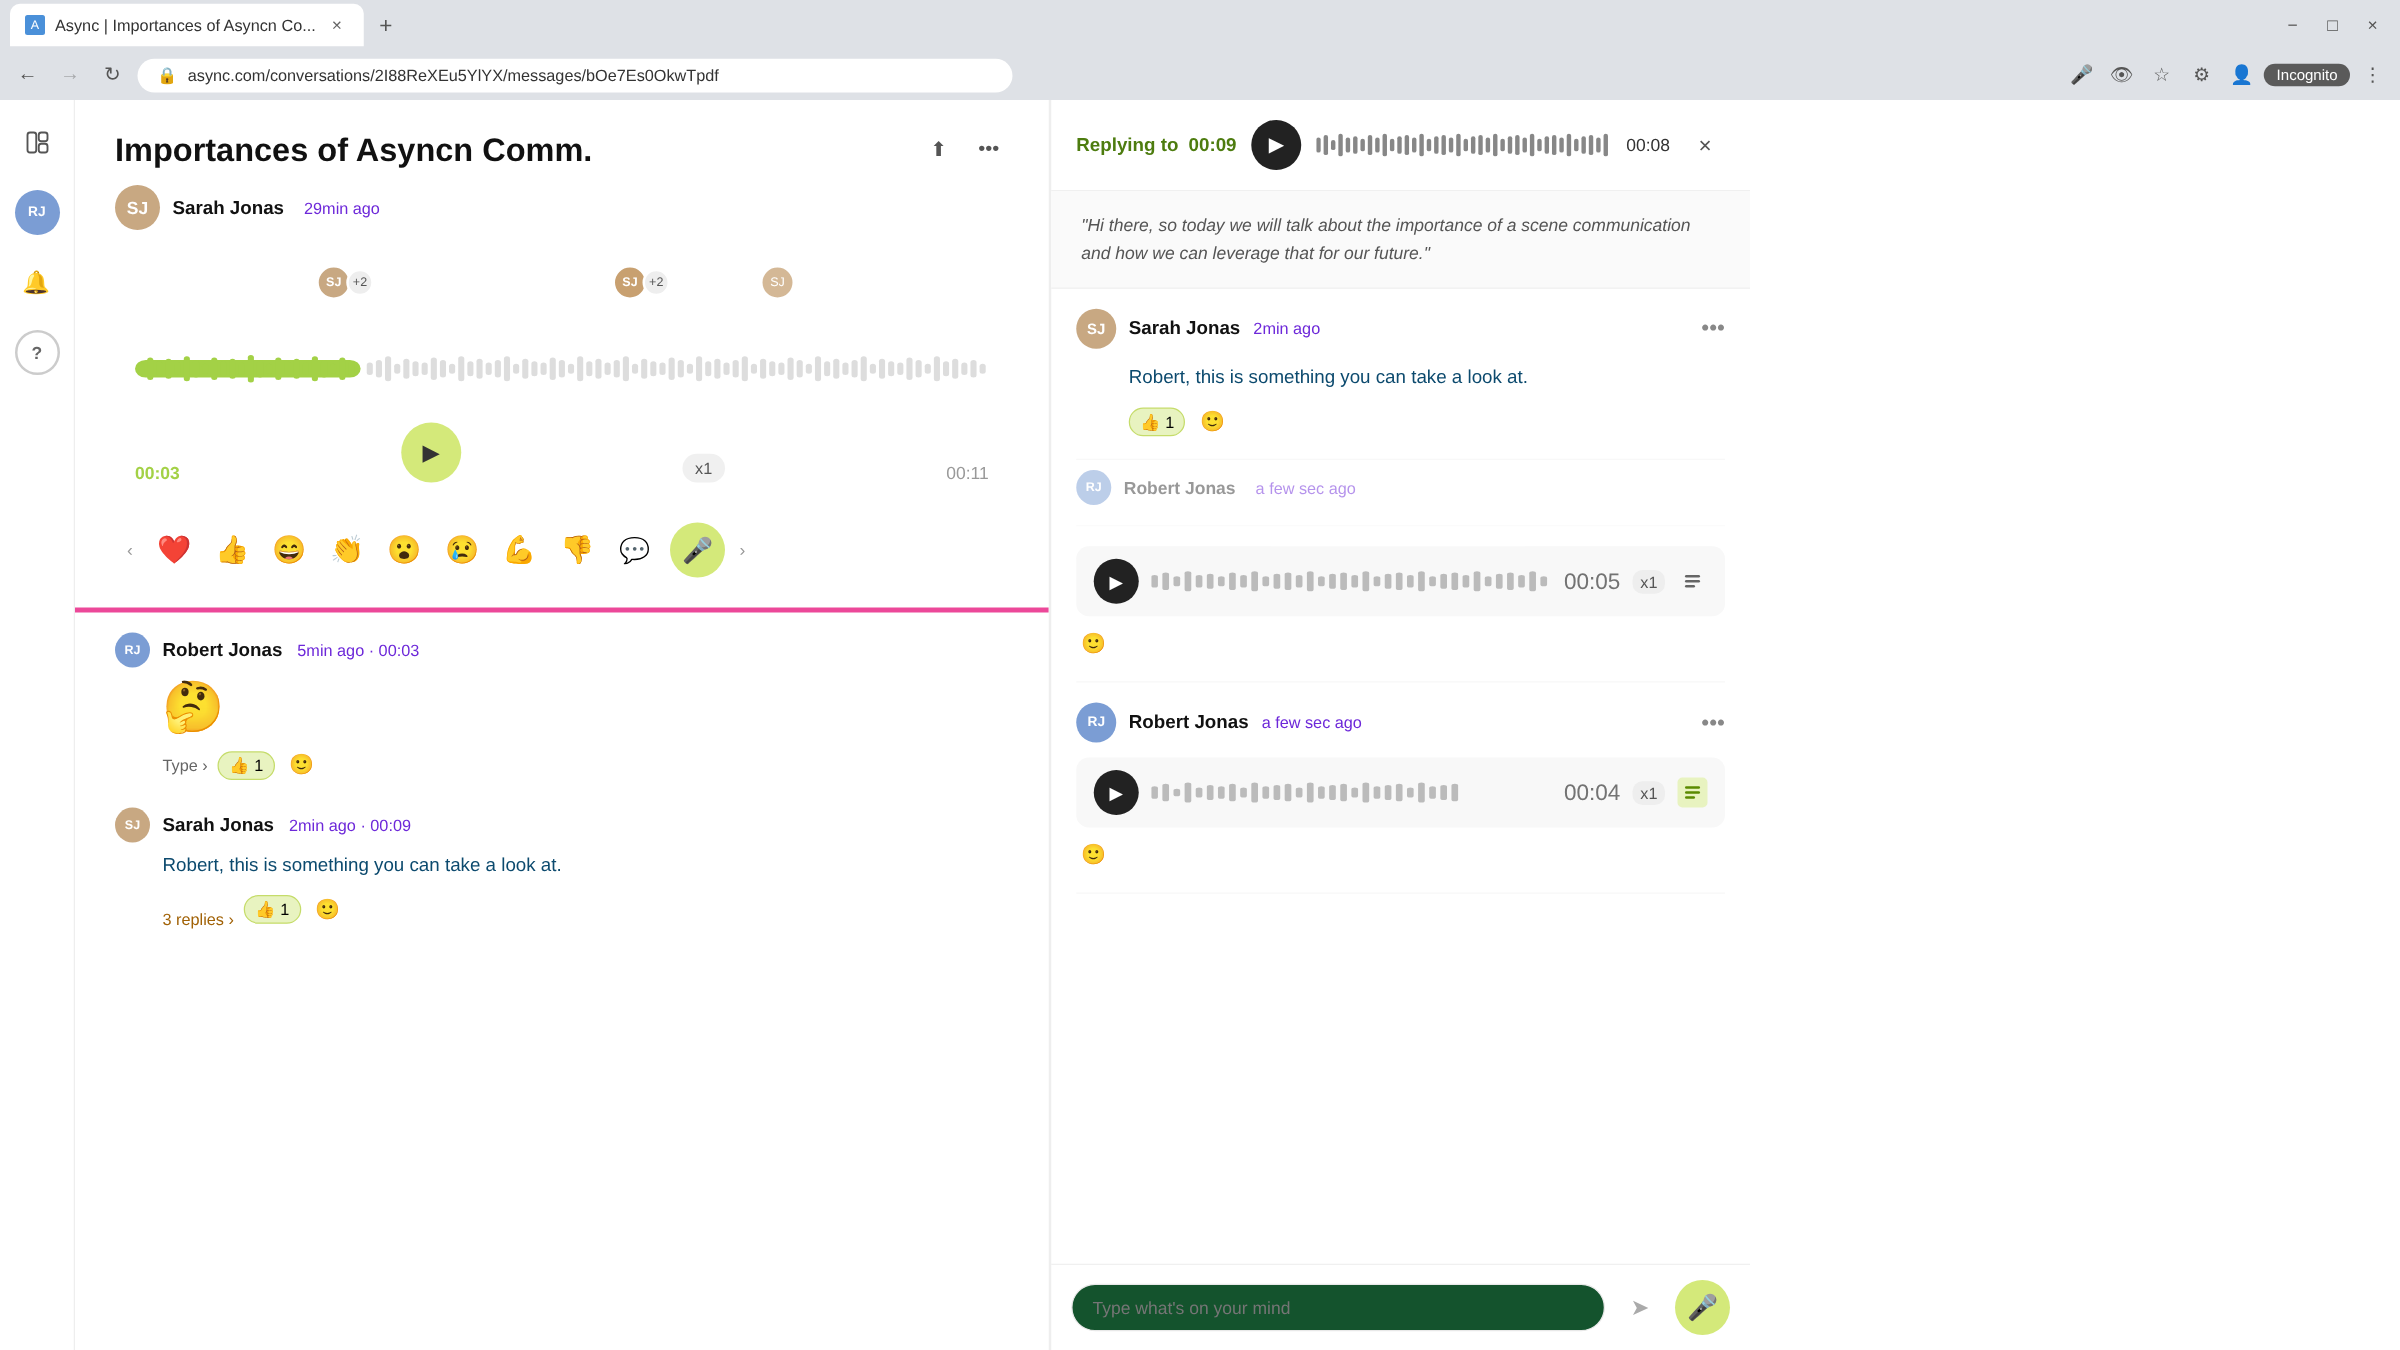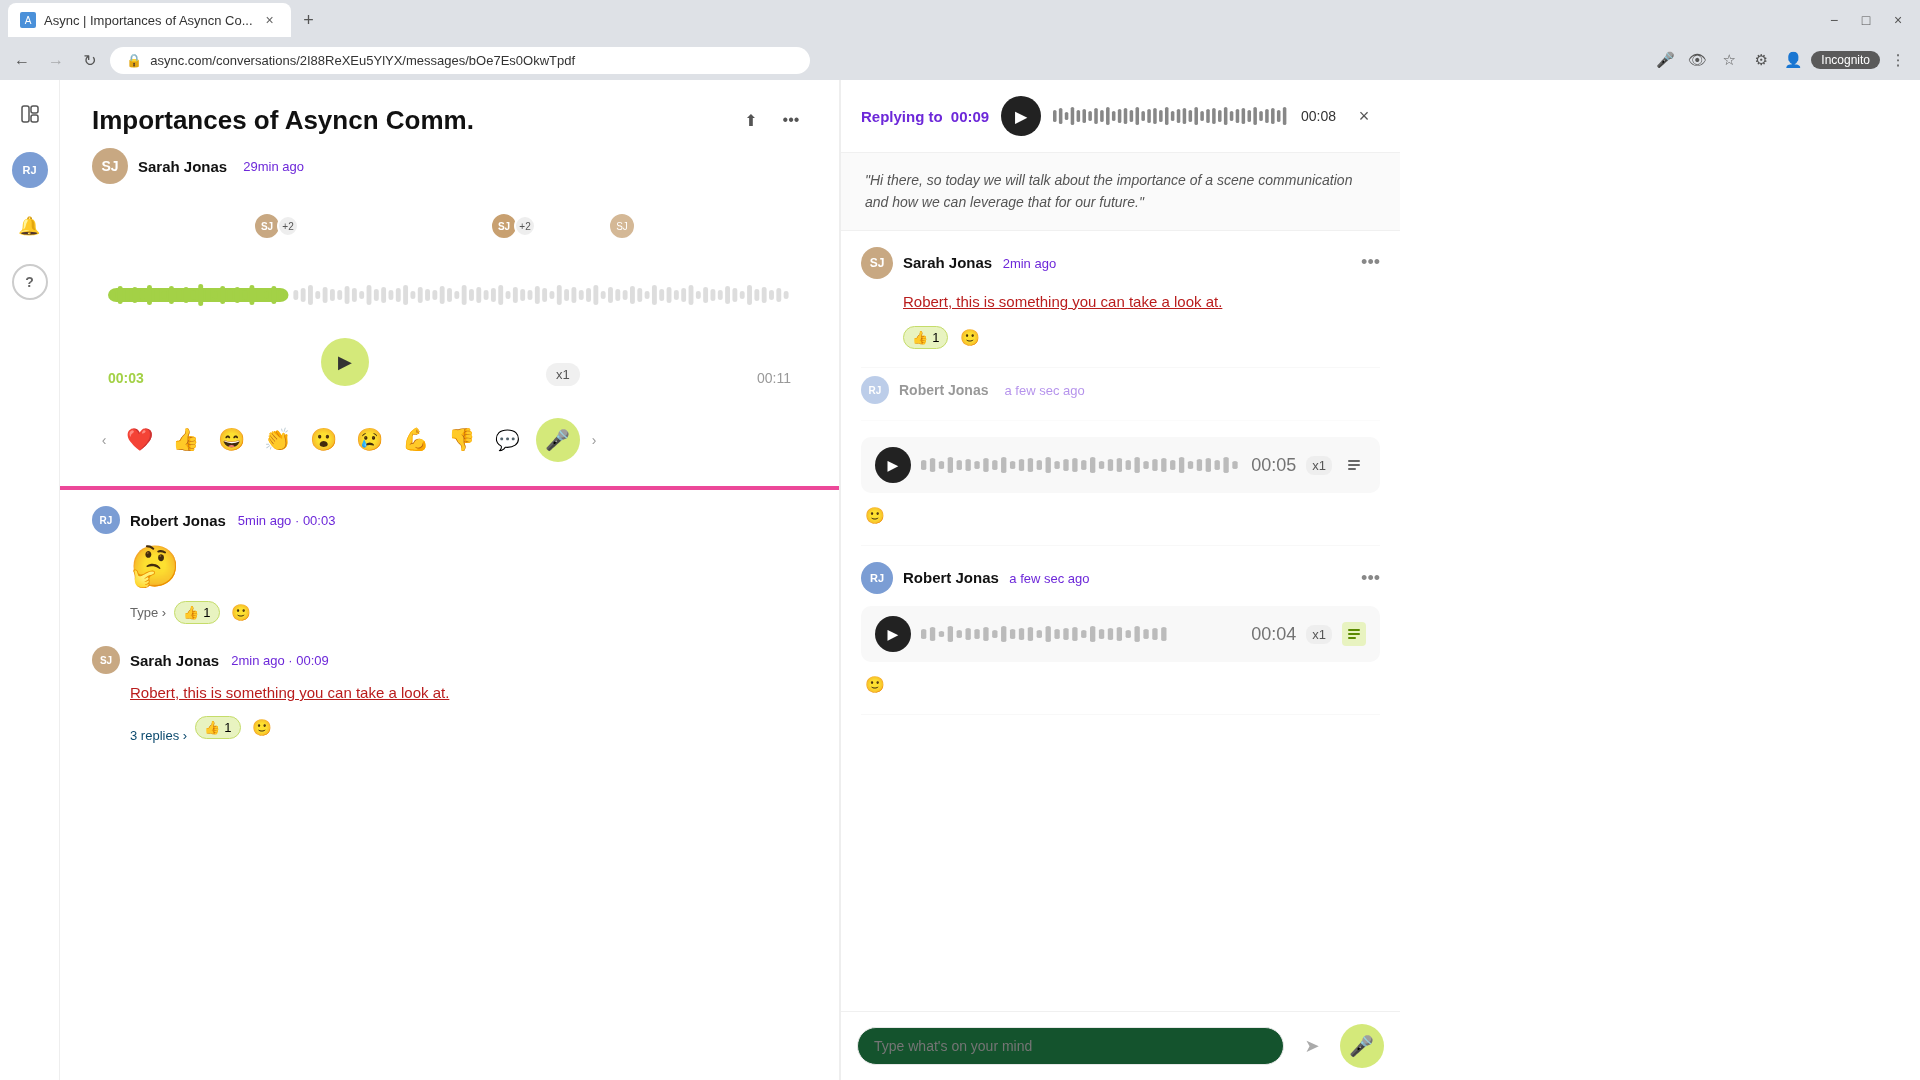--- a/index.html
+++ b/index.html
@@ -409,41 +409,40 @@
 
     .message-body {
       margin-left: 38px;
     }
     .emoji-reaction-big {
       font-size: 40px;
       line-height: 1.2;
     }
     .message-text {
       font-size: 15px;
-      color: #b91c1c;
+      color: #0c4a6e;
       line-height: 1.5;
-      text-decoration: underline;
     }
     .message-footer {
       display: flex;
       align-items: center;
       gap: 8px;
       margin-top: 8px;
     }
     .reply-link {
       font-size: 13px;
       color: #666;
       cursor: pointer;
       display: flex;
       align-items: center;
       gap: 2px;
     }
     .reply-count-link {
       font-size: 13px;
-      color: #0c4a6e;
+      color: #a16207;
       cursor: pointer;
       margin-top: 15px;
     }
     .reaction-pill {
       display: flex;
       align-items: center;
       gap: 4px;
       background: #f5f5f5;
       border-radius: 12px;
       padding: 3px 8px;
@@ -477,21 +476,21 @@
     .reply-panel-header {
       display: flex;
       align-items: center;
       padding: 16px 20px;
       border-bottom: 1px solid #f0f0f0;
       gap: 12px;
     }
     .replying-to-text {
       font-size: 15px;
       font-weight: 600;
-      color: #6d28d9;
+      color: #4d7c0f;
     }
     .replying-time {
       font-weight: 700;
     }
     .panel-play-btn {
       width: 40px;
       height: 40px;
       border-radius: 50%;
       background: #222;
       display: flex;

